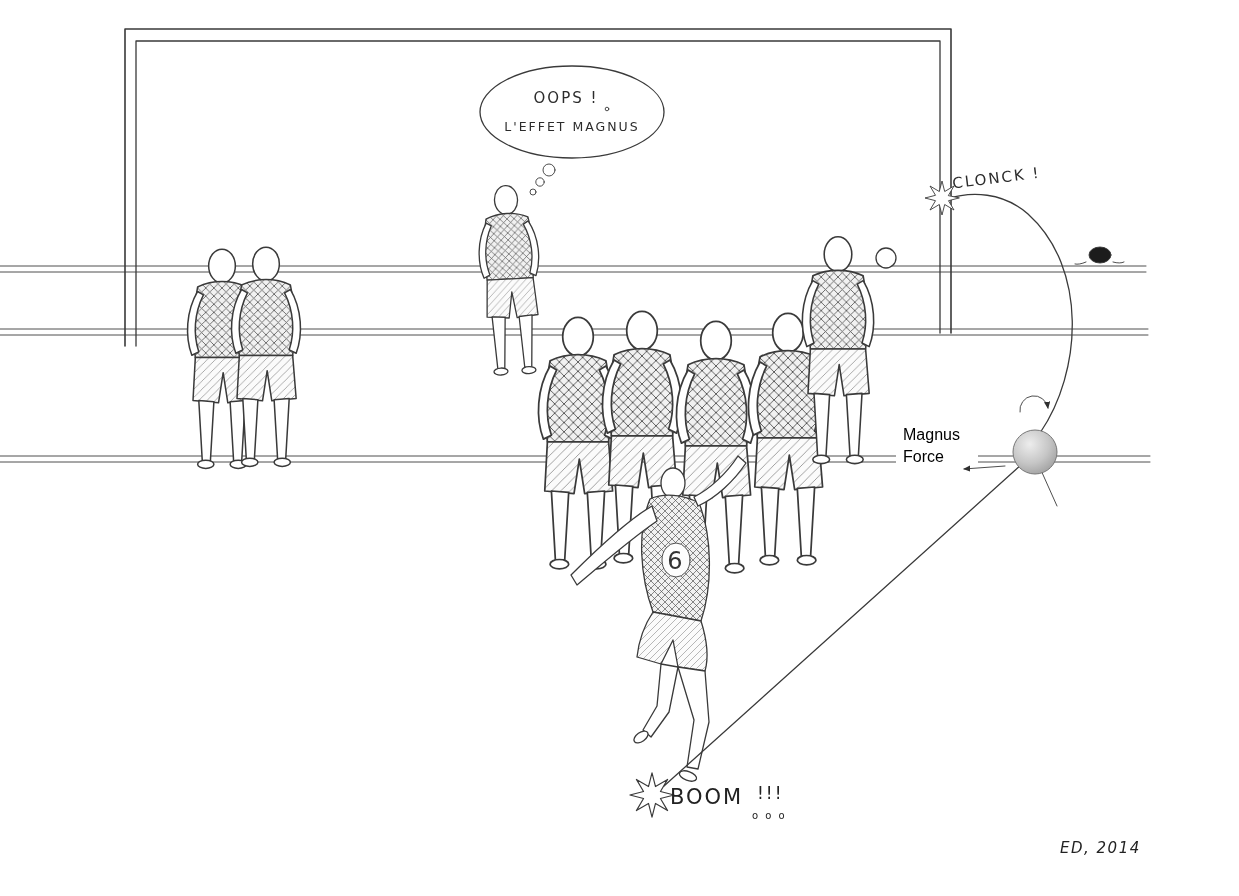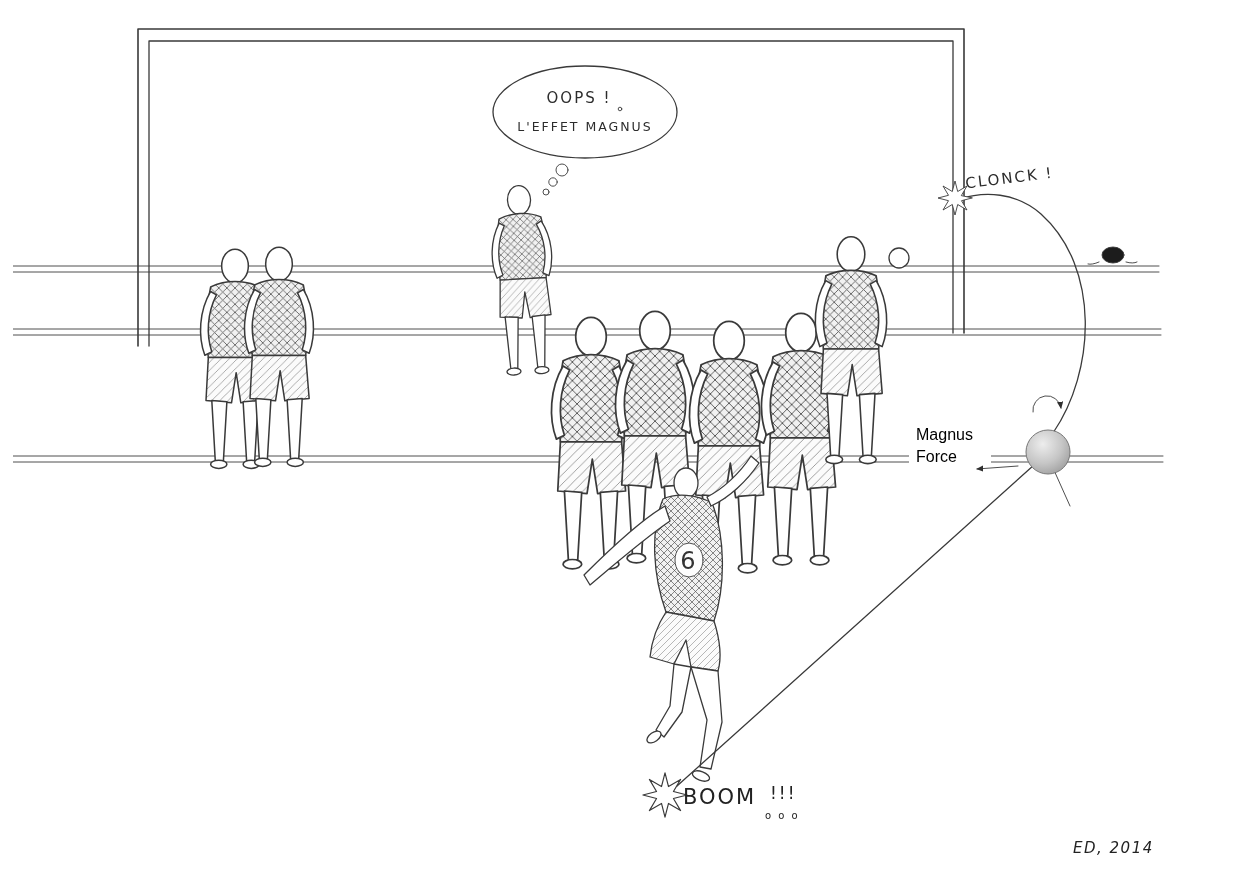--- a/index.html
+++ b/index.html
@@ -6,21 +6,20 @@
   html, body {
     margin: 0; padding: 0;
     width: 1239px; height: 896px;
     background: #ffffff;
     overflow: hidden;
   }
   .canvas {
     position: relative;
     width: 1066px; height: 896px;
     background: var(--color-paper, #ffffff);
-    margin-left: 13px;
   }
   .ink {
     stroke: var(--color-ink, #3a3a3a);
     stroke-width: 1.3;
     stroke-linecap: round;
     stroke-linejoin: round;
   }
   .ink-thin {
     stroke: var(--color-ink, #3a3a3a);
     stroke-width: 0.9;

